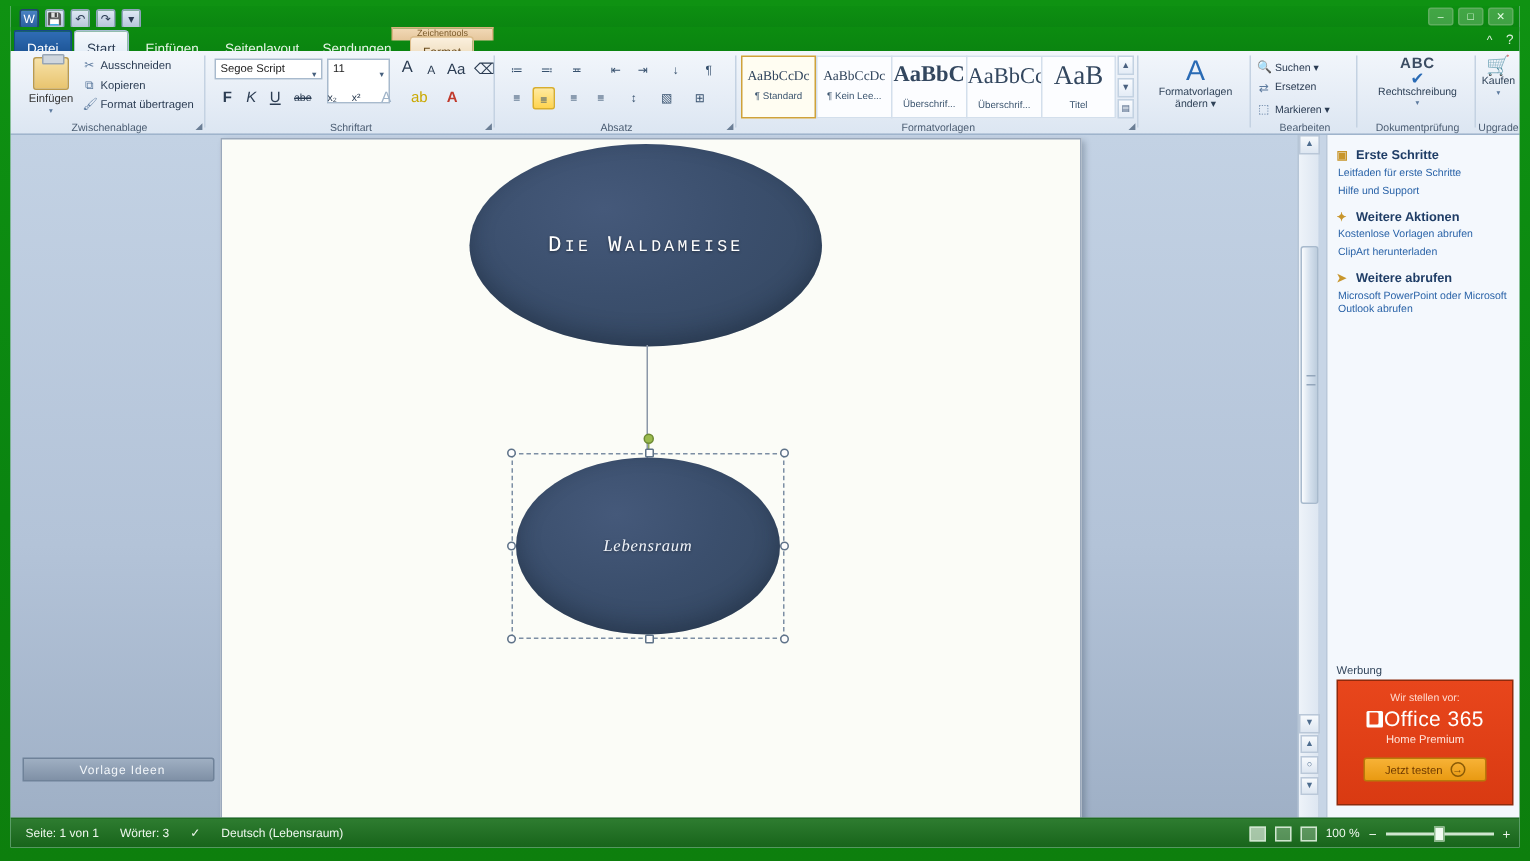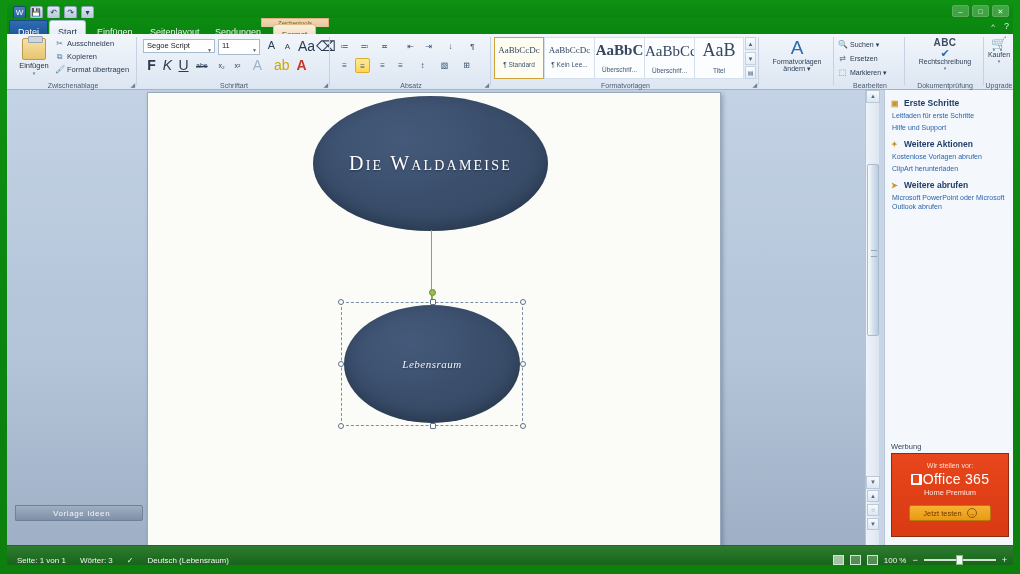--- a/index.html
+++ b/index.html
@@ -114,28 +114,28 @@
   .mini-ico{ width:9px;height:9px;display:inline-block;font-size:8px;line-height:9px;color:#5c7a9e;text-align:center;}
 
   
   #g-font { left: 131px; width: 192px; }
   #font-name {
     position:absolute; left:5px; top:5px; width:72px; height:14px;
     background:#fff; border:1px solid #a8bacd; font-size:7.5px; color:#222;
     padding:0 10px 0 3px; line-height:12px; overflow:hidden; white-space:nowrap;
   }
   #font-size {
-    position:absolute; left:80px; top:5px; width:42px; height:16px;
+    position:absolute; left:80px; top:5px; width:42px; height:30px;
     background:#fff; border:1px solid #a8bacd; font-size:7.5px; color:#222;
     padding:0 10px 0 3px; line-height:12px;
   }
   .combo-arrow{position:absolute;right:2px;top:4px;font-size:5px;color:#46607e;}
   .fbtn {
     position:absolute; height:15px; min-width:15px; padding:0 2px;
-    font-size:14px; color:#2b3c52; text-align:center; line-height:15px;
+    font-size:10px; color:#2b3c52; text-align:center; line-height:15px;
   }
 
   
   #g-para { left: 324px; width: 160px; }
   .pbtn {
     position:absolute; height:15px; width:15px;
     font-size:8px; color:#36506d; text-align:center; line-height:15px;
   }
   .pbtn.active { background: linear-gradient(180deg,#ffeaa0,#ffd44f); border:1px solid #d9ae2c; border-radius:2px; }
 
@@ -203,22 +203,22 @@
     position: absolute; border-radius: 50%;
     background: radial-gradient(ellipse at 38% 32%, #45597a 0%, #3b4f6d 45%, #33465f 100%);
     box-shadow: inset 0 -6px 14px rgba(18,28,42,.35);
     display: flex; align-items: center; justify-content: center;
     text-align: center; color: #ffffff;
   }
   #el-title {
     left: 165px; top: 3px; width: 235px; height: 135px;
   }
   #el-title .txt {
-    font-family: Liberation Serif, serif;
-    font-size: 20px; letter-spacing: 2.2px; line-height: 25px;
+    font-family: Liberation Mono, monospace;
+    font-size: 15px; letter-spacing: 2.2px; line-height: 25px;
     font-variant: small-caps; text-shadow: 0 1px 2px rgba(0,0,0,.45);
   }
   #connector {
     position:absolute; left: 283px; top: 137px; width: 1px; height: 148px;
     background: #8b97a8;
   }
   #el-sub {
     left: 196px; top: 212px; width: 176px; height: 118px;
   }
   #el-sub .txt {
@@ -298,21 +298,21 @@
     font-size:7.5px; color:#6e3a00;
   }
   #ad-arrow{width:10px;height:10px;border-radius:50%;border:1px solid #8a5a06;
             font-size:7px;line-height:9px;color:#7a4a04;}
 
   
   #status {
     position: absolute; left: 0; top: 541px; width: 1006px; height: 20px;
     background: linear-gradient(180deg,#2e7c30,#17641a);
     border-top: 1px solid #1f6b22;
-    display:flex; align-items:flex-end; overflow:hidden;
+    display:flex; align-items:center; overflow:hidden;
   }
   #status-left { display:flex; align-items:center; gap:14px; padding-left:10px; }
   .st-item { font-size:8px; color:#eef7ee; white-space:nowrap; }
   #status-right { position:absolute; right:6px; display:flex; align-items:center; gap:6px; }
   .view-ico { width:11px; height:10px; border:1px solid #cfe6cf; background:rgba(255,255,255,.25); }
   .view-ico.on { background:rgba(255,255,255,.6); }
   #zoom-level { font-size:8px; color:#eef7ee; }
   #zoom-slider { width:72px; height:2px; background:#cfe6cf; position:relative; }
   #zoom-thumb { position:absolute; left:32px; top:-4px; width:7px; height:10px;
                 background:#f2fbf2; border:1px solid #8bb88b; }

